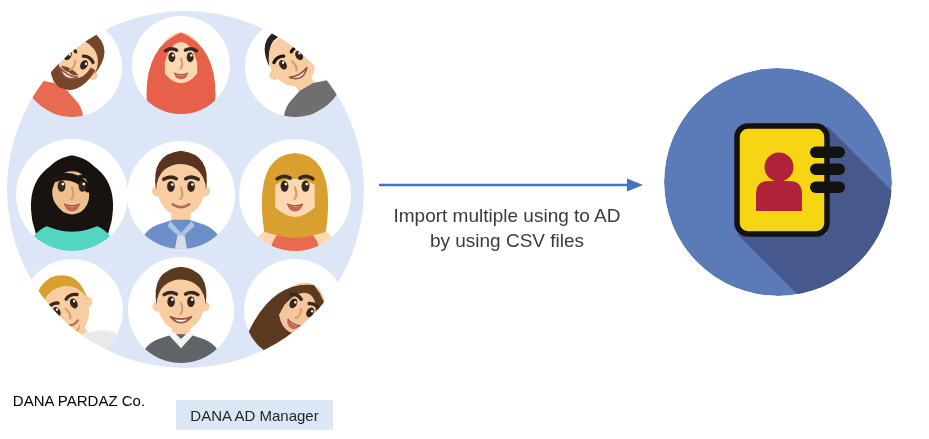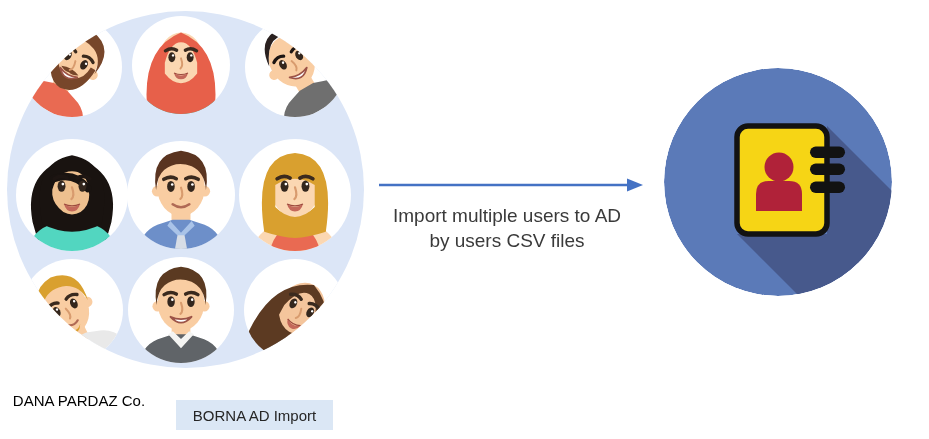--- a/index.html
+++ b/index.html
@@ -214,22 +214,22 @@
     </div>
 
   <div class="arrow-wrap">
     <svg viewBox="0 0 266 18" id="arrow-svg">
       <line x1="1" y1="9" x2="250" y2="9" stroke-width="2.4" stroke="#4472c4"></line>
       <path d="M249 2.5 L265 9 L249 15.5 Z" fill="#4472c4"></path>
     </svg>
   </div>
 
   <div class="caption">
-    <div>Import multiple users to AD</div>
-    <div>by users CSV files</div>
+    <div>Import multiple using to AD</div>
+    <div>by using CSV files</div>
   </div>
 
   <div class="right-circle" id="ad-circle">
       <svg viewBox="0 0 228 228">
   <defs>
           <clipPath id="rcclip">
             <circle cx="114" cy="114" r="114"></circle>
           </clipPath>
         </defs>
   <g clip-path="url(#rcclip)">
@@ -242,15 +242,15 @@
     <circle cx="115" cy="99" r="14.5" fill="#b02239"></circle>
     <path d="M92 143 V126 Q92 113 105 113 H125 Q138 113 138 126 V143 Z" fill="#b02239"></path>
   </g>
 </svg>
     </div>
 
   <div class="company">
     <div>DANA PARDAZ Co.</div>
   </div>
 
-  <div class="badge" id="badge" style="background: rgb(219, 231, 245);">BORNA AD Import</div>
+  <div class="badge" id="badge" style="background: rgb(219, 231, 245);">DANA AD Manager</div>
 
 </div>
 
 </body></html>

